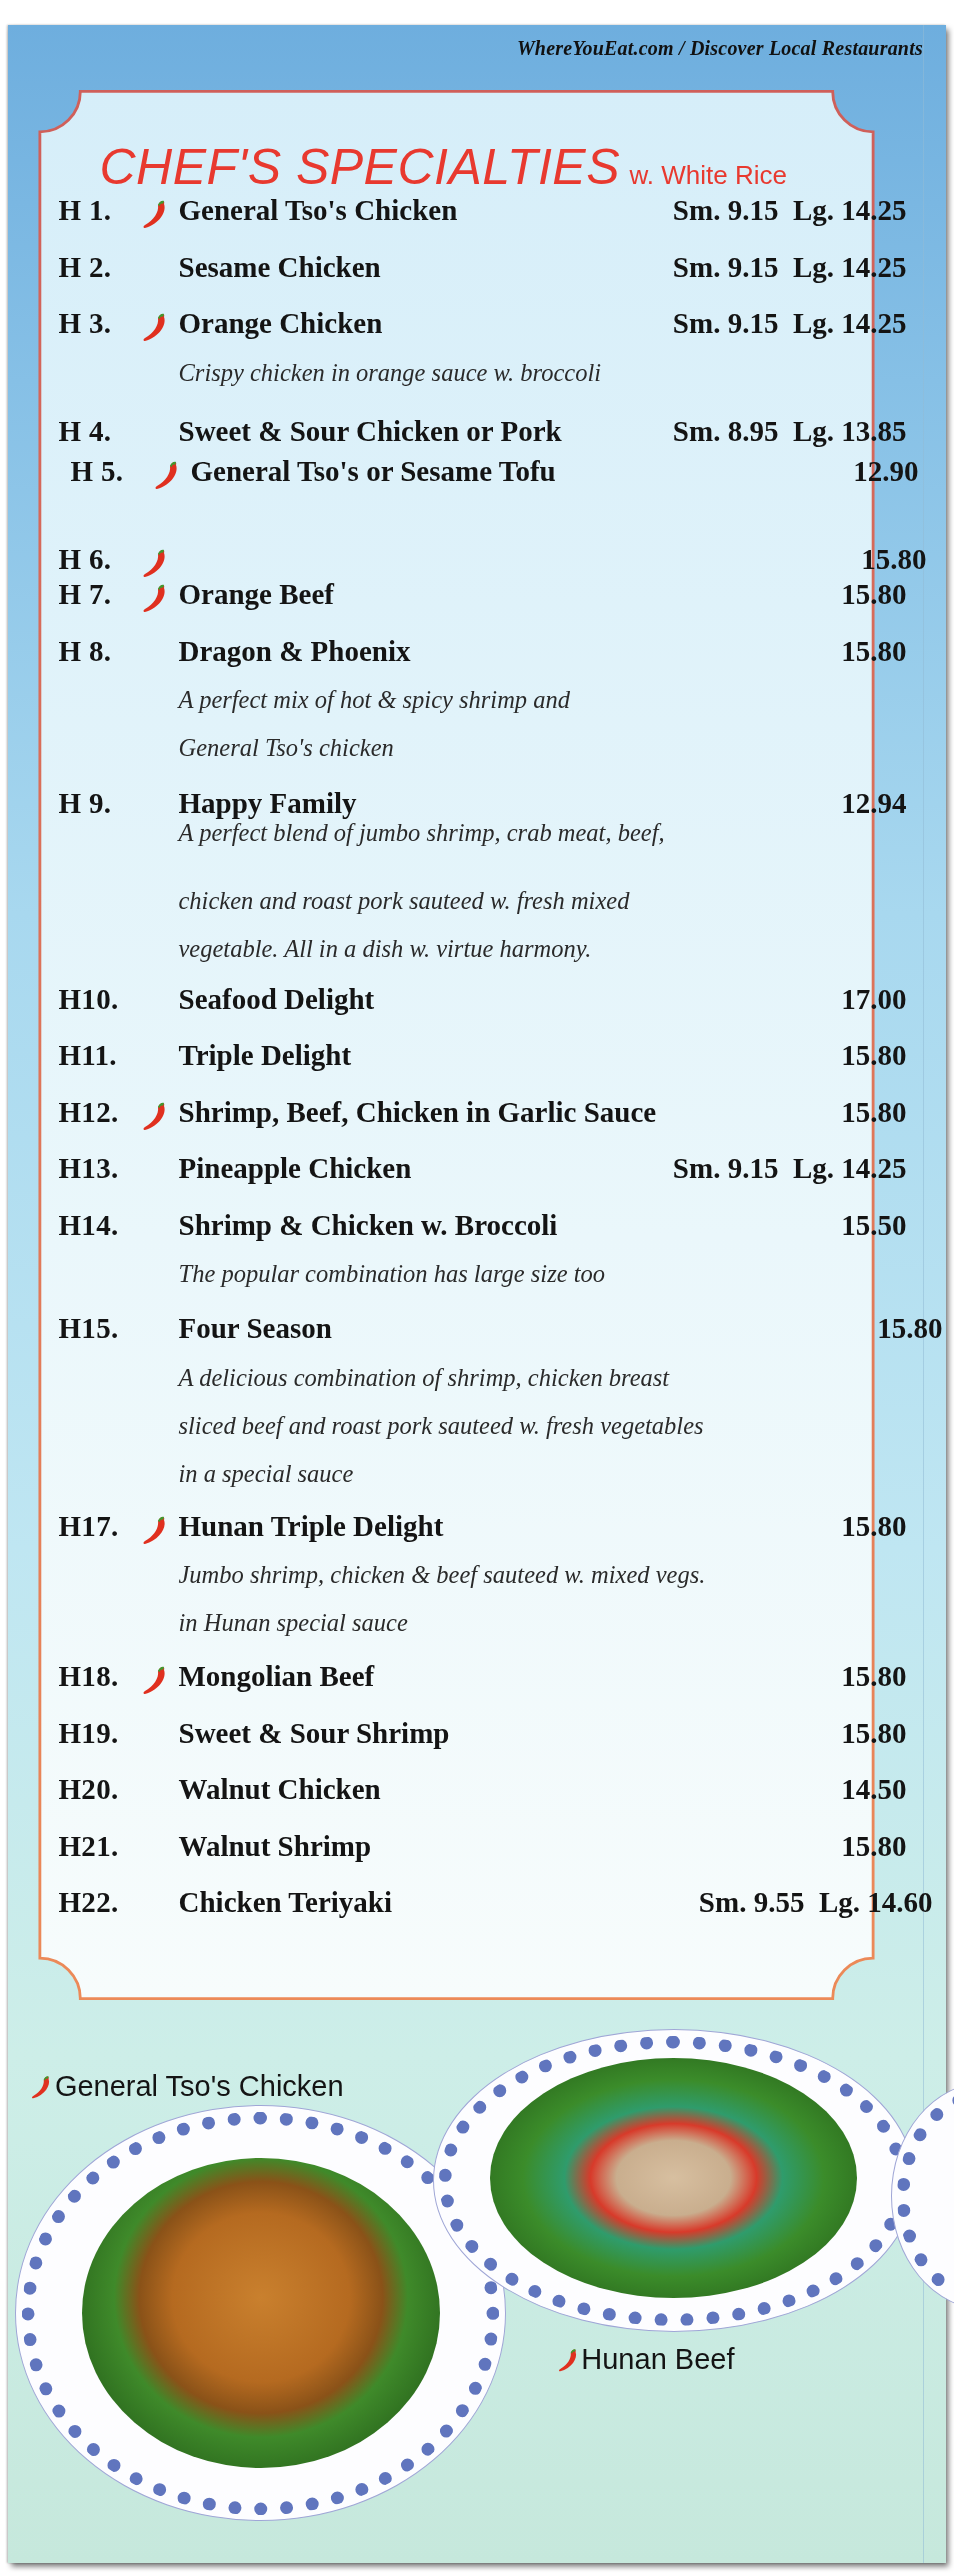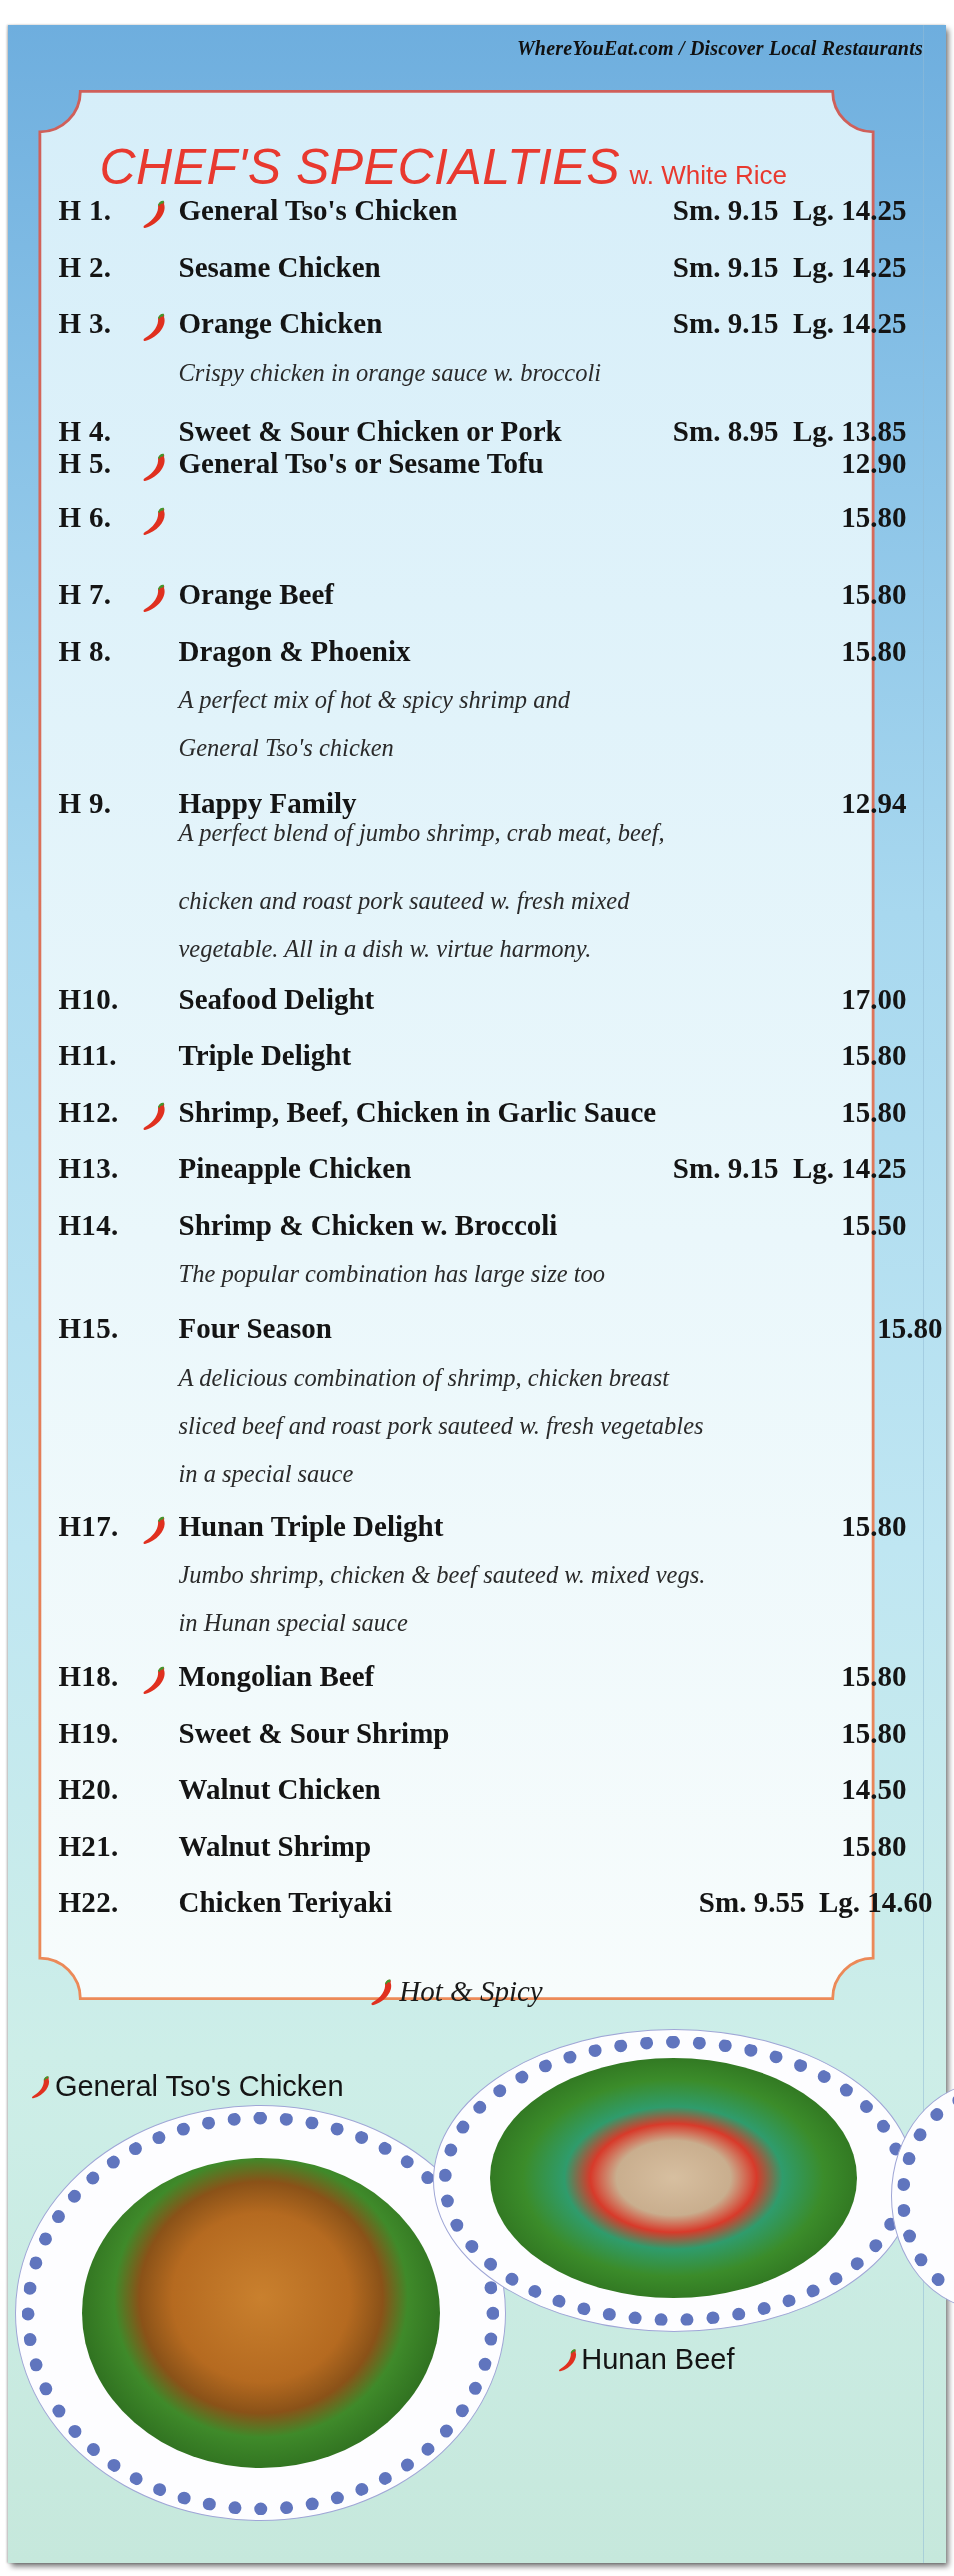--- a/index.html
+++ b/index.html
@@ -86,30 +86,30 @@
             </svg></span>
           <span class="name">Orange Chicken</span>
           <span class="price" style="white-space: pre;">Sm. 9.15  Lg. 14.25</span>
         </div>
         <div class="desc" style="top: 270px;">Crispy chicken in orange sauce w. broccoli</div>
         <div class="row" style="top: 326px;">
           <span class="code">H 4.</span>
           <span class="name">Sweet &amp; Sour Chicken or Pork</span>
           <span class="price" style="white-space: pre;">Sm. 8.95  Lg. 13.85</span>
         </div>
-        <div class="row" style="top: 358px;">
+        <div class="row" style="top: 366px; margin-left: 12px;">
           <span class="code">H 5.</span>
           <span class="chili"><svg width="28" height="32" viewBox="0 0 26 32">
               <path d="M19 4 C22 2 24 3 23 6 C26 14 18 26 4 30 C2 30 2 28 4 27 C13 22 18 14 17 7 Z" fill="#e0301f"></path>
               <path d="M17 7 C18 4 21 2 23 3 L22 6 C20 5 19 6 19 8 Z" fill="#3f9a2e"></path>
             </svg></span>
           <span class="name">General Tso's or Sesame Tofu</span>
           <span class="price" style="white-space: pre;">12.90</span>
         </div>
-        <div class="row" style="top: 412px;">
+        <div class="row" style="top: 454px; padding-left: 20px;">
           <span class="code">H 6.</span>
           <span class="chili"><svg width="28" height="32" viewBox="0 0 26 32">
               <path d="M19 4 C22 2 24 3 23 6 C26 14 18 26 4 30 C2 30 2 28 4 27 C13 22 18 14 17 7 Z" fill="#e0301f"></path>
               <path d="M17 7 C18 4 21 2 23 3 L22 6 C20 5 19 6 19 8 Z" fill="#3f9a2e"></path>
             </svg></span>
           <span class="price" style="white-space: pre;">15.80</span>
         </div>
         <div class="row" style="top: 489px;">
           <span class="code">H 7.</span>
           <span class="chili"><svg width="28" height="32" viewBox="0 0 26 32">
@@ -207,26 +207,20 @@
           <span class="name">Walnut Shrimp</span>
           <span class="price" style="white-space: pre;">15.80</span>
         </div>
         <div class="row" style="top: 1797px; padding-left: 26px;">
           <span class="code">H22.</span>
           <span class="name">Chicken Teriyaki</span>
           <span class="price" style="white-space: pre;">Sm. 9.55  Lg. 14.60</span>
         </div>
       </div>
 
-    <div class="legend">
-      <svg width="24.5" height="30" viewBox="0 0 26 32">
-          <path d="M19 4 C22 2 24 3 23 6 C26 14 18 26 4 30 C2 30 2 28 4 27 C13 22 18 14 17 7 Z" fill="#e0301f"></path>
-          <path d="M17 7 C18 4 21 2 23 3 L22 6 C20 5 19 6 19 8 Z" fill="#3f9a2e"></path>
-        </svg><span class="lg-text">Hot &amp; Spicy</span>
-    </div>
   </div>
 
   <div class="photo-label" style="left:22.6px; top:2045px;">
     <svg width="21" height="26" viewBox="0 0 26 32">
         <path d="M19 4 C22 2 24 3 23 6 C26 14 18 26 4 30 C2 30 2 28 4 27 C13 22 18 14 17 7 Z" fill="#e0301f"></path>
         <path d="M17 7 C18 4 21 2 23 3 L22 6 C20 5 19 6 19 8 Z" fill="#3f9a2e"></path>
       </svg><span>General Tso's Chicken</span>
   </div>
   <div class="plate" style="left:7.5px; top:2080px; width:489px; height:414px;">
     <div class="rim"></div>

